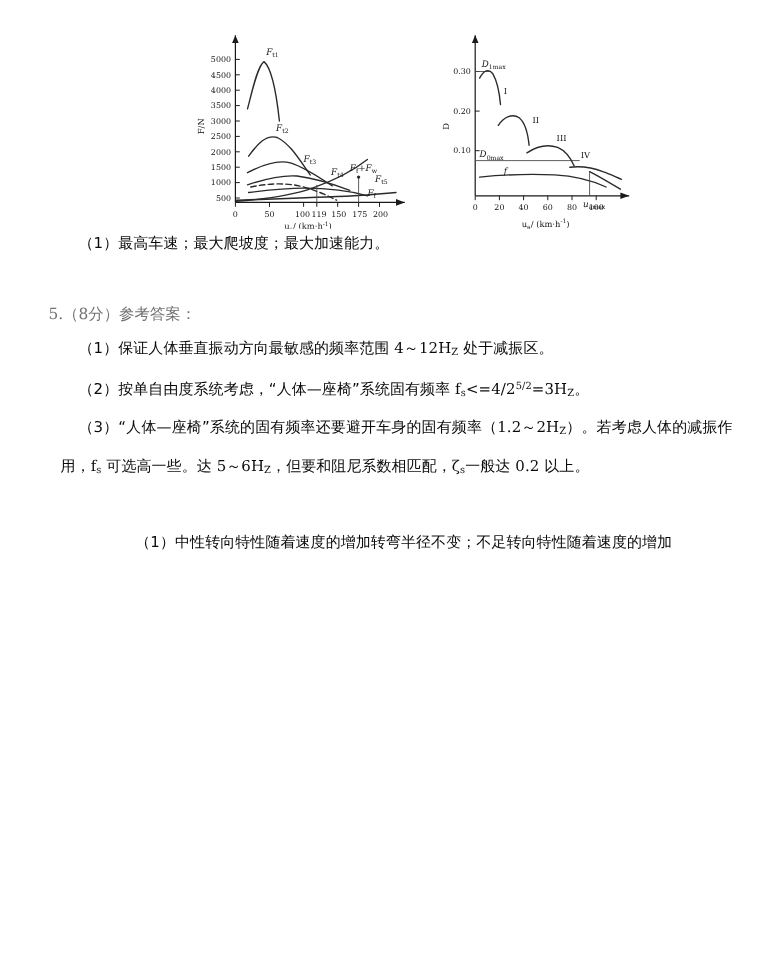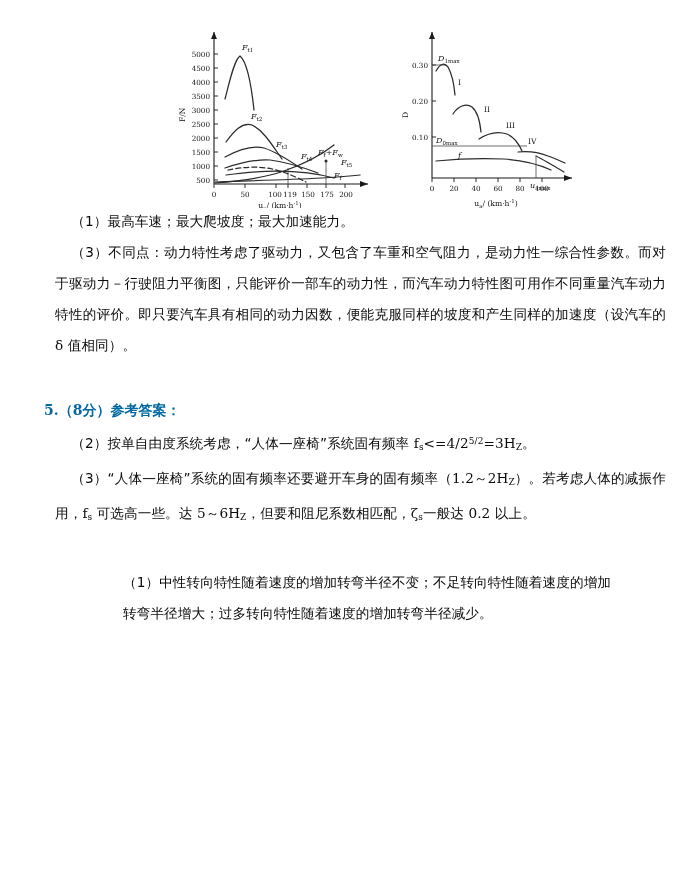--- a/index.html
+++ b/index.html
@@ -81,25 +81,25 @@
     padding: 0 28px 0 55px;
     text-align: justify;
     text-justify: inter-character;
     letter-spacing: 0.1px;
   }
   .para.indent { text-indent: 1.2em; }
   .para.hang  { padding-left: 95px; margin-left: 28px; }
 
   .section-head {
     font-size: 14px;
-    font-weight: bold;
+    font-weight: normal;
     line-height: 31px;
     margin: 0;
     padding: 0 50px 0 44px;
-    color: #0369a1;
+    color: #737373;
   }
   .spacer-md { height: 34px; }
 
   .num { font-family: "DejaVu Serif", serif; }
   sub  { font-size: 0.66em; vertical-align: -0.22em; }
   sup  { font-size: 0.66em; vertical-align: 0.42em; }
   .greek { font-family: "DejaVu Serif", serif; font-style: normal; }
   .var-it { font-family: "DejaVu Serif", serif; }
 </style>
 </head>
@@ -282,30 +282,29 @@
       <text class="roman-label" x="132" y="126">IV</text>
     </svg>
   </div>
 </div>
 
 <div id="prose">
 
   <p class="para indent">（1）最高车速；最大爬坡度；最大加速能力。</p>
 
 
-  <p class="para indent"><span>（3）不同点：动力特性考虑了驱动力，又包含了车重和空气阻力，是动力性一综合性参数。而对于驱动力－行驶阻力平衡图，只能评价一部车的动力性，而汽车动力特性图可用作不同重量汽车动力特性的评价。即只要汽车具有相同的动力因数，便能克服同样的坡度和产生同样的加速度（设汽车的 </span><span class="greek">δ</span><span> 值相同）。</span></p>
 
   <div class="spacer-md"></div>
 
   <p class="section-head"><span class="num">5.</span><span>（</span><span class="num">8</span><span>分）</span><span>参考答案：</span></p>
 
+  <p class="para indent"><span>（1）保证人体垂直振动方向最敏感的频率范围 </span><span class="num">4～12H</span><sub class="num">Z</sub><span> 处于减振区。</span></p>
 
   <p class="para indent"><span>（2）按单自由度系统考虑，“人体—座椅”系统固有频率 </span><span class="var-it">f</span><sub class="num">s</sub><span class="num">&lt;=4/2</span><sup class="num">5/2</sup><span class="num">=3H</span><sub class="num">Z</sub><span>。</span></p>
 
   <p class="para indent"><span>（3）“人体—座椅”系统的固有频率还要避开车身的固有频率（</span><span class="num">1.2～2H</span><sub class="num">Z</sub><span>）。若考虑人体的减振作用，</span><span class="var-it">f</span><sub class="num">s</sub><span> 可选高一些。达 </span><span class="num">5～6H</span><sub class="num">Z</sub><span>，但要和阻尼系数相匹配，</span><span class="greek">ζ</span><sub class="num">s</sub><span>一般达 </span><span class="num">0.2</span><span> 以上。</span></p>
 
   <div class="spacer-md"></div>
 
 
   <p class="para hang">（1）中性转向特性随着速度的增加转弯半径不变；不足转向特性随着速度的增加</p>
-  <p class="para hang">转弯半径增大；过多转向特性随着速度的增加转弯半径减少。</p>
 
 </div>
 
 </body></html>

